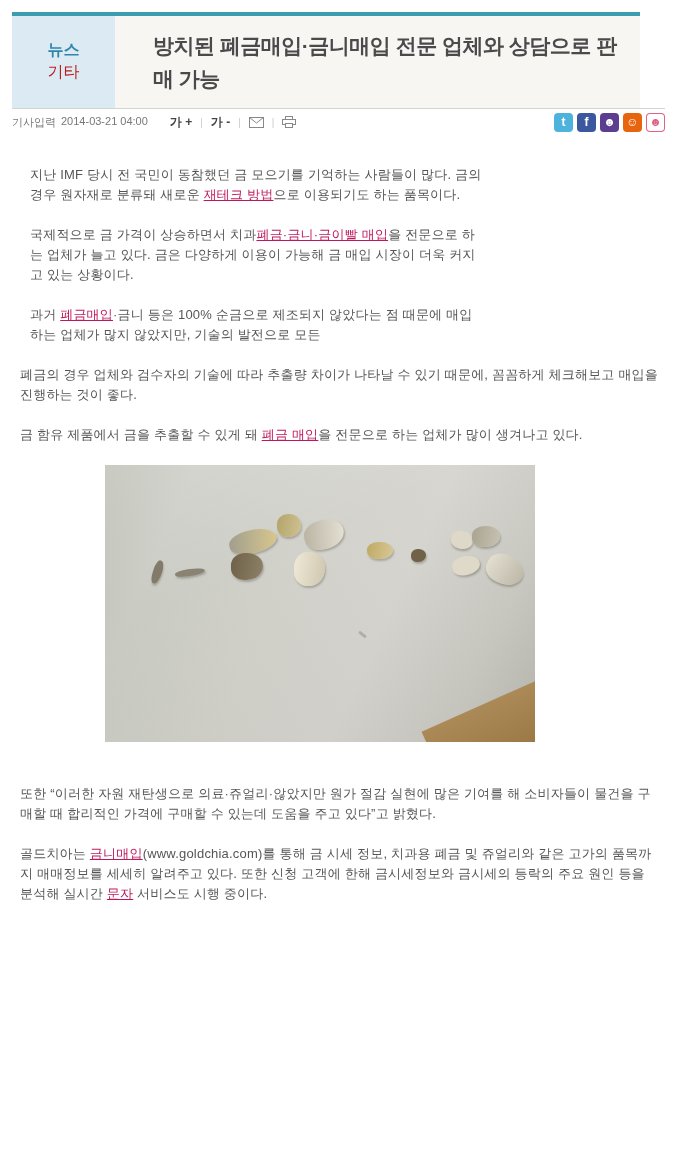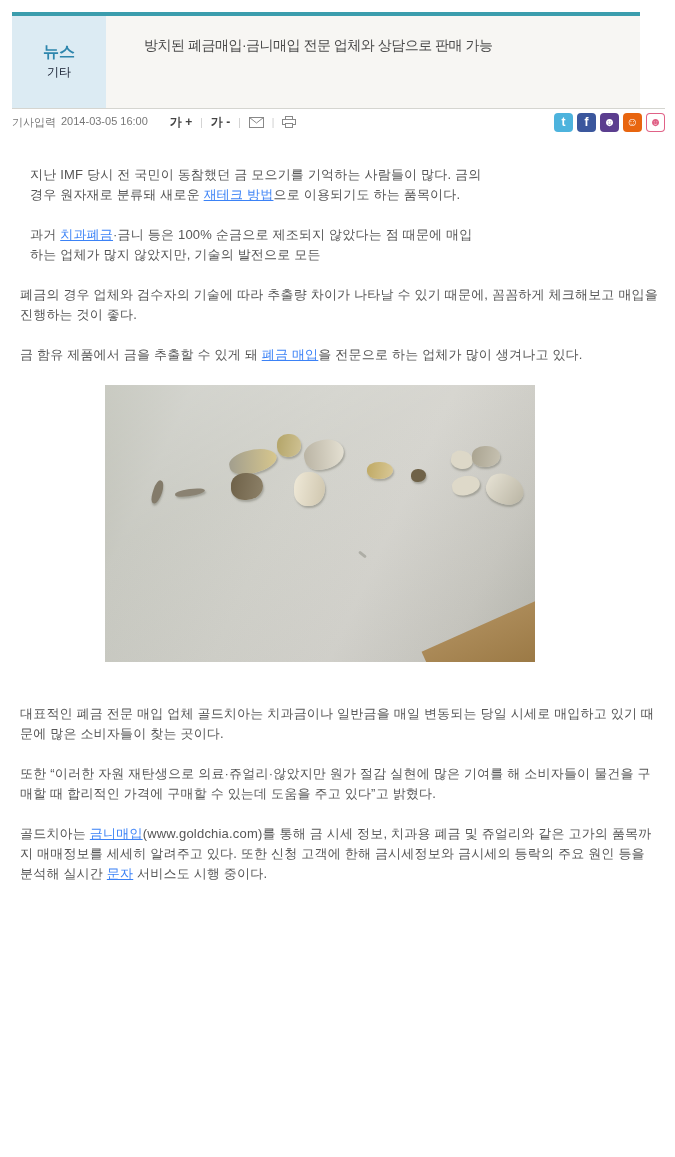--- a/index.html
+++ b/index.html
@@ -11,29 +11,29 @@
   .container { margin-left:12px; padding-top:12px; width:656px; }
 
   
   .header {
     width:628px; display:flex;
     border-top:4px solid #3b9dad;
     background:#f7f6f3;
     min-height:96px;
   }
   .category-box {
-    width:94px; background:#dcebf3;
+    width:103px; background:#dcebf3;
     display:flex; flex-direction:column; align-items:center; justify-content:center;
     flex:none;
   }
   .category-main { font-size:16px; font-weight:bold; color:#2e86ad; line-height:18px; }
-  .category-sub  { font-size:12px; color:#0f172a; margin-top:3px;text-align:right; }
+  .category-sub  { font-size:16px; color:#b91c1c; margin-top:3px;text-align:right; }
   .title-area { padding:13px 20px 12px 38px; display:flex; align-items:flex-start; }
   .article-title {
-    font-size:14px; font-weight:normal; color:#4a4a4a; line-height:33px;
+    font-size:21px; font-weight:bold; color:#4a4a4a; line-height:33px;
     letter-spacing:-0.5px;
   }
 
   
   .toolbar {
     width:653px; height:27px; border-top:1px solid #d5d5d0;
     display:flex; align-items:center;
     font-size:11px; color:#777;
   }
   .pub-info { display:flex; gap:5px; }
@@ -48,21 +48,21 @@
     width:19px; height:19px; border-radius:4px;
     display:flex; align-items:center; justify-content:center;
     font-size:12px; font-weight:bold; line-height:1; cursor:pointer;
   }
 
   
   .article { padding:30px 0 0 8px; font-size:13px; color:#555; }
   .article p { line-height:20px; margin-bottom:20px; letter-spacing:0.2px; }
   .article p.narrow { margin-left:10px; width:452px; }
   .article p.wide { width:640px; }
-  a.inline-link { color:#3b82f6; text-decoration:underline; cursor:pointer; }
+  a.inline-link { color:#be185d; text-decoration:underline; cursor:pointer; }
 
   
   .photo {
     position:relative; width:430px; height:277px; margin:0 0 42px 85px;
     background:linear-gradient(115deg,#b2b4a8 0%,#c6c7bf 16%,#d0d0c9 42%,#d5d4ce 63%,#cac9c2 84%,#babab2 100%);
     overflow:hidden;
   }
   .paper-sheen {
     position:absolute; inset:0;
     background:linear-gradient(155deg, rgba(255,255,255,0.30) 0%, rgba(255,255,255,0.05) 35%, rgba(0,0,0,0.04) 100%);
@@ -86,21 +86,21 @@
       <span class="category-sub">기타</span>
     </div>
     <div class="title-area">
       <h1 class="article-title">방치된 폐금매입·금니매입 전문 업체와 상담으로 판매 가능</h1>
     </div>
   </div>
 
   <div class="toolbar">
     <span class="pub-info">
       <span class="pub-label">기사입력</span>
-      <span class="pub-date">2014-03-05 16:00</span>
+      <span class="pub-date">2014-03-21 04:00</span>
     </span>
     <span class="font-controls">
       <span class="ctrl">가 +</span>
       <span class="sep">|</span>
       <span class="ctrl">가 -</span>
       <span class="sep">|</span>
       <span class="tool-icon">
         <svg width="15" height="11" viewBox="0 0 15 11">
             <rect x="0.5" y="0.5" width="14" height="10" fill="none" stroke="#888"></rect>
             <path d="M0.5 0.5 L7.5 6 L14.5 0.5" fill="none" stroke="#888"></path>
@@ -119,39 +119,39 @@
         <span class="share-icon" style="background: rgb(77, 179, 221); color: rgb(255, 255, 255);">t</span>
         <span class="share-icon" style="background: rgb(59, 87, 157); color: rgb(255, 255, 255);">f</span>
         <span class="share-icon" style="background: rgb(91, 62, 143); color: rgb(255, 255, 255);">☻</span>
         <span class="share-icon" style="background: rgb(232, 101, 15); color: rgb(255, 255, 255);">☺</span>
         <span class="share-icon" style="background: rgb(255, 255, 255); color: rgb(224, 98, 135); box-shadow: rgb(224, 98, 135) 0px 0px 0px 1px inset;">☻</span>
       </span>
   </div>
 
   <div class="article">
       <p class="narrow">지난 IMF 당시 전 국민이 동참했던 금 모으기를 기억하는 사람들이 많다. 금의 경우 원자재로 분류돼 새로운 <a class="inline-link">재테크 방법</a>으로 이용되기도 하는 품목이다.</p>
-      <p class="narrow">과거 <a class="inline-link">치과폐금</a>·금니 등은 100% 순금으로 제조되지 않았다는 점 때문에 매입하는 업체가 많지 않았지만, 기술의 발전으로 모든</p>
+      <p class="narrow">국제적으로 금 가격이 상승하면서 치과<a class="inline-link">폐금·금니·금이빨 매입</a>을 전문으로 하는 업체가 늘고 있다. 금은 다양하게 이용이 가능해 금 매입 시장이 더욱 커지고 있는 상황이다.</p>
+      <p class="narrow">과거 <a class="inline-link">폐금매입</a>·금니 등은 100% 순금으로 제조되지 않았다는 점 때문에 매입하는 업체가 많지 않았지만, 기술의 발전으로 모든</p>
       <p class="wide">폐금의 경우 업체와 검수자의 기술에 따라 추출량 차이가 나타날 수 있기 때문에, 꼼꼼하게 체크해보고 매입을 진행하는 것이 좋다.</p>
       <p class="wide">금 함유 제품에서 금을 추출할 수 있게 돼 <a class="inline-link">폐금 매입</a>을 전문으로 하는 업체가 많이 생겨나고 있다.</p>
       <div class="photo" title="scrap dental gold crowns and extracted teeth laid out on white paper">
         <div class="paper-sheen"></div>
         <div class="tooth" style="left: 48px; top: 95px; width: 9px; height: 24px; background: rgb(131, 123, 106); border-radius: 48% 52% 55% 45%; transform: rotate(18deg);"></div>
         <div class="tooth" style="left: 70px; top: 104px; width: 30px; height: 7px; background: rgb(138, 130, 114); border-radius: 48% 52% 55% 45%; transform: rotate(-8deg);"></div>
         <div class="tooth" style="left: 124px; top: 65px; width: 48px; height: 23px; background: linear-gradient(100deg, rgb(160, 157, 142), rgb(217, 200, 141)); border-radius: 48% 52% 55% 45%; transform: rotate(-12deg);"></div>
         <div class="tooth" style="left: 126px; top: 88px; width: 32px; height: 27px; background: linear-gradient(100deg, rgb(110, 97, 72), rgb(141, 129, 104)); border-radius: 48% 52% 55% 45%; transform: rotate(0deg);"></div>
         <div class="tooth" style="left: 172px; top: 49px; width: 24px; height: 23px; background: linear-gradient(100deg, rgb(179, 164, 104), rgb(207, 194, 147)); border-radius: 48% 52% 55% 45%; transform: rotate(0deg);"></div>
         <div class="tooth" style="left: 199px; top: 55px; width: 40px; height: 29px; background: linear-gradient(100deg, rgb(184, 178, 162), rgb(230, 226, 212)); border-radius: 48% 52% 55% 45%; transform: rotate(-14deg);"></div>
         <div class="tooth" style="left: 189px; top: 87px; width: 31px; height: 34px; background: linear-gradient(100deg, rgb(239, 233, 216), rgb(207, 198, 174)); border-radius: 48% 52% 55% 45%; transform: rotate(0deg);"></div>
         <div class="tooth" style="left: 262px; top: 77px; width: 26px; height: 17px; background: linear-gradient(100deg, rgb(191, 169, 100), rgb(217, 200, 150)); border-radius: 48% 52% 55% 45%; transform: rotate(0deg);"></div>
         <div class="tooth" style="left: 306px; top: 84px; width: 15px; height: 13px; background: rgb(111, 98, 72); border-radius: 48% 52% 55% 45%; transform: rotate(0deg);"></div>
         <div class="tooth" style="left: 346px; top: 66px; width: 22px; height: 18px; background: rgb(221, 216, 200); border-radius: 48% 52% 55% 45%; transform: rotate(14deg);"></div>
         <div class="tooth" style="left: 367px; top: 61px; width: 28px; height: 21px; background: linear-gradient(100deg, rgb(169, 163, 144), rgb(199, 194, 178)); border-radius: 48% 52% 55% 45%; transform: rotate(0deg);"></div>
         <div class="tooth" style="left: 347px; top: 91px; width: 28px; height: 19px; background: rgb(222, 217, 201); border-radius: 48% 52% 55% 45%; transform: rotate(-10deg);"></div>
         <div class="tooth" style="left: 381px; top: 90px; width: 38px; height: 29px; background: linear-gradient(100deg, rgb(228, 224, 210), rgb(188, 183, 166)); border-radius: 48% 52% 55% 45%; transform: rotate(24deg);"></div>
         <div class="smudge"></div>
         <div class="desk-corner"></div>
       </div>
-      <p class="wide">대표적인 폐금 전문 매입 업체 골드치아는 치과금이나 일반금을 매일 변동되는 당일 시세로 매입하고 있기 때문에 많은 소비자들이 찾는 곳이다.</p>
       <p class="wide">또한 “이러한 자원 재탄생으로 의료·쥬얼리·않았지만 원가 절감 실현에 많은 기여를 해 소비자들이 물건을 구매할 때 합리적인 가격에 구매할 수 있는데 도움을 주고 있다”고 밝혔다.</p>
       <p class="wide">골드치아는 <a class="inline-link">금니매입</a>(www.goldchia.com)를 통해 금 시세 정보, 치과용 폐금 및 쥬얼리와 같은 고가의 품목까지 매매정보를 세세히 알려주고 있다. 또한 신청 고객에 한해 금시세정보와 금시세의 등락의 주요 원인 등을 분석해 실시간 <a class="inline-link">문자</a> 서비스도 시행 중이다.</p>
     </div>
 
 </div>
 
 </body></html>

